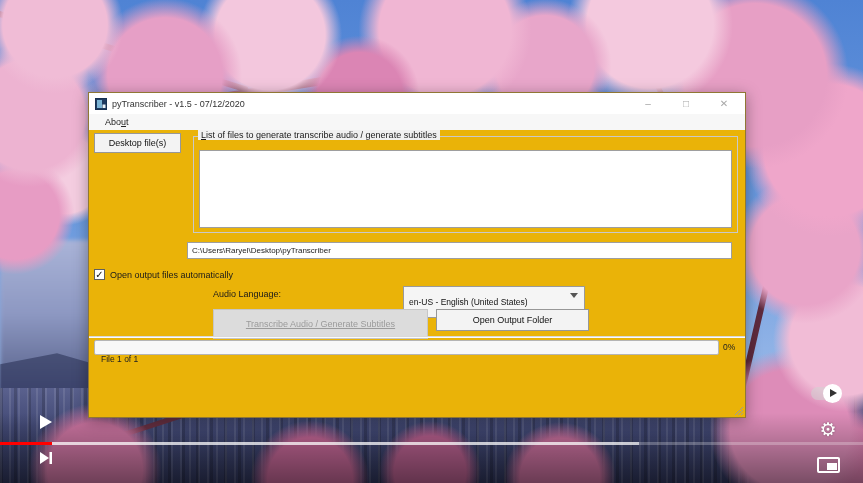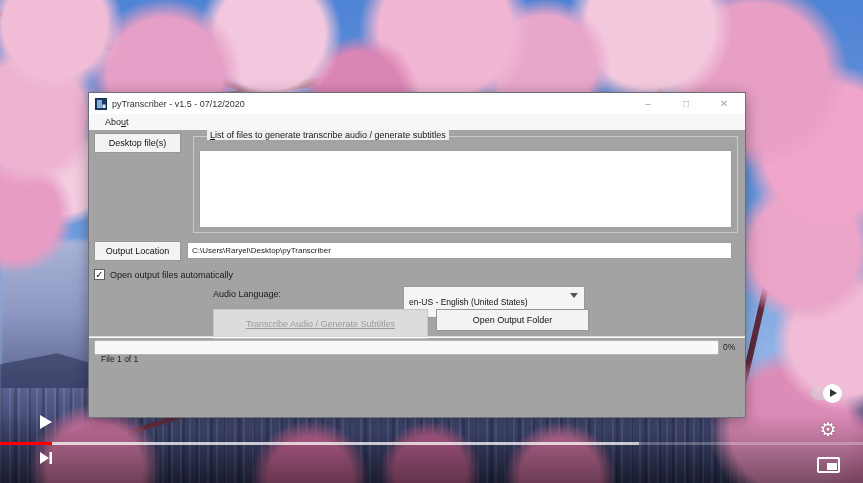--- a/index.html
+++ b/index.html
@@ -50,21 +50,21 @@
       radial-gradient(circle 65px at 700px 130px, #e9a2c7 0 50%, rgba(233,162,199,0) 70%),
       radial-gradient(circle 95px at 95px 470px,  #c9739f 0 50%, rgba(201,115,159,0) 70%),
       radial-gradient(circle 85px at 310px 480px, #bd6391 0 50%, rgba(189,99,145,0) 70%),
       radial-gradient(circle 80px at 560px 478px, #c26c98 0 50%, rgba(194,108,152,0) 70%),
       radial-gradient(circle 75px at 430px 472px, #b25d8a 0 48%, rgba(178,93,138,0) 68%); }
   .bottom-shade { position:absolute; left:0; bottom:0; width:863px; height:70px;
       background:linear-gradient(180deg, rgba(0,0,0,0) 0%, rgba(0,0,0,0.45) 100%); }
 
   
   .win { position:absolute; left:88px; top:92px; width:658px; height:326px;
-         background:#a3a3a3; border:1px solid rgba(70,70,90,0.55);
+         background:#eab308; border:1px solid rgba(70,70,90,0.55);
          box-shadow:0 3px 14px rgba(0,0,0,0.35); font-size:9px; color:#1a1a1a; }
   .titlebar { position:absolute; left:0; top:0; width:100%; height:21px; background:#ffffff;
               display:flex; align-items:center; padding-left:6px; }
   .app-ico { width:12px; height:12px; margin-right:5px; display:inline-block; }
   .title-text { font-size:9px; color:#333; }
   .caption-btns { position:absolute; right:2px; top:0; height:21px; display:flex; }
   .caption-btns span { width:38px; height:21px; display:flex; align-items:center; justify-content:center;
                        color:#a8a8a8; font-size:10px; }
   .menubar { position:absolute; left:0; top:21px; width:100%; height:16px; background:#f7f7f7;
              display:flex; align-items:center; padding-left:16px; }
@@ -75,21 +75,21 @@
          display:flex; align-items:center; justify-content:center; color:#111; font-size:9px; }
   .btn.disabled { background:#dcdcdc; border-color:#c6c6c6; color:#9b9b9b; }
   .b-select { left:5px;  top:40px;  width:87px; height:20px; }
   .b-remove { left:5px;  top:65px;  width:87px; height:20px; }
   .b-output { left:5px;  top:148px; width:87px; height:20px; }
   .b-transcribe { left:124px; top:216px; width:215px; height:30px;text-decoration:underline; }
   .b-openfolder { left:347px; top:216px; width:153px; height:22px; }
 
   .groupbox { position:absolute; left:104px; top:43px; width:545px; height:97px;
               border:1px solid #c9c9c9; }
-  .group-title { position:absolute; top:-7px; left:13px; background:#f0f0f0; padding:0 3px;
+  .group-title { position:absolute; top:-7px; left:4px; background:#f0f0f0; padding:0 3px;
                  font-size:9px; color:#1a1a1a; white-space:nowrap; }
   .listbox { position:absolute; left:5px; top:13px; width:533px; height:78px;
              background:#ffffff; border:1px solid #9e9e9e; }
 
   .path-field { position:absolute; left:98px; top:149px; width:545px; height:17px;
                 background:#fff; border:1px solid #9e9e9e; font-size:8px; color:#222;
                 display:flex; align-items:center; padding-left:4px; }
 
   .chk-row { position:absolute; left:5px; top:176px; display:flex; align-items:center; }
   .chk { width:11px; height:11px; background:#fff; border:1px solid #5f5f5f; margin-right:5px;
@@ -176,21 +176,20 @@
       <span class="menu-item"><span>Abo</span><span class="mn">u</span><span>t</span></span>
     </div>
 
     <div class="btn b-select">Desktop file(s)</div>
 
     <div class="groupbox">
       <span class="group-title"><span class="mn">L</span><span>ist of files to generate transcribe audio / generate subtitles</span></span>
       <div class="listbox"></div>
     </div>
 
-    <div class="btn b-output">Output Location</div>
     <div class="path-field">C:\Users\Raryel\Desktop\pyTranscriber</div>
 
     <div class="chk-row">
       <span class="chk">✓</span>
       <span>Open output files automatically</span>
     </div>
 
     <span class="lbl-audio">Audio Language:</span>
     <div class="combo">
       <span>en-US - English (United States)</span>

